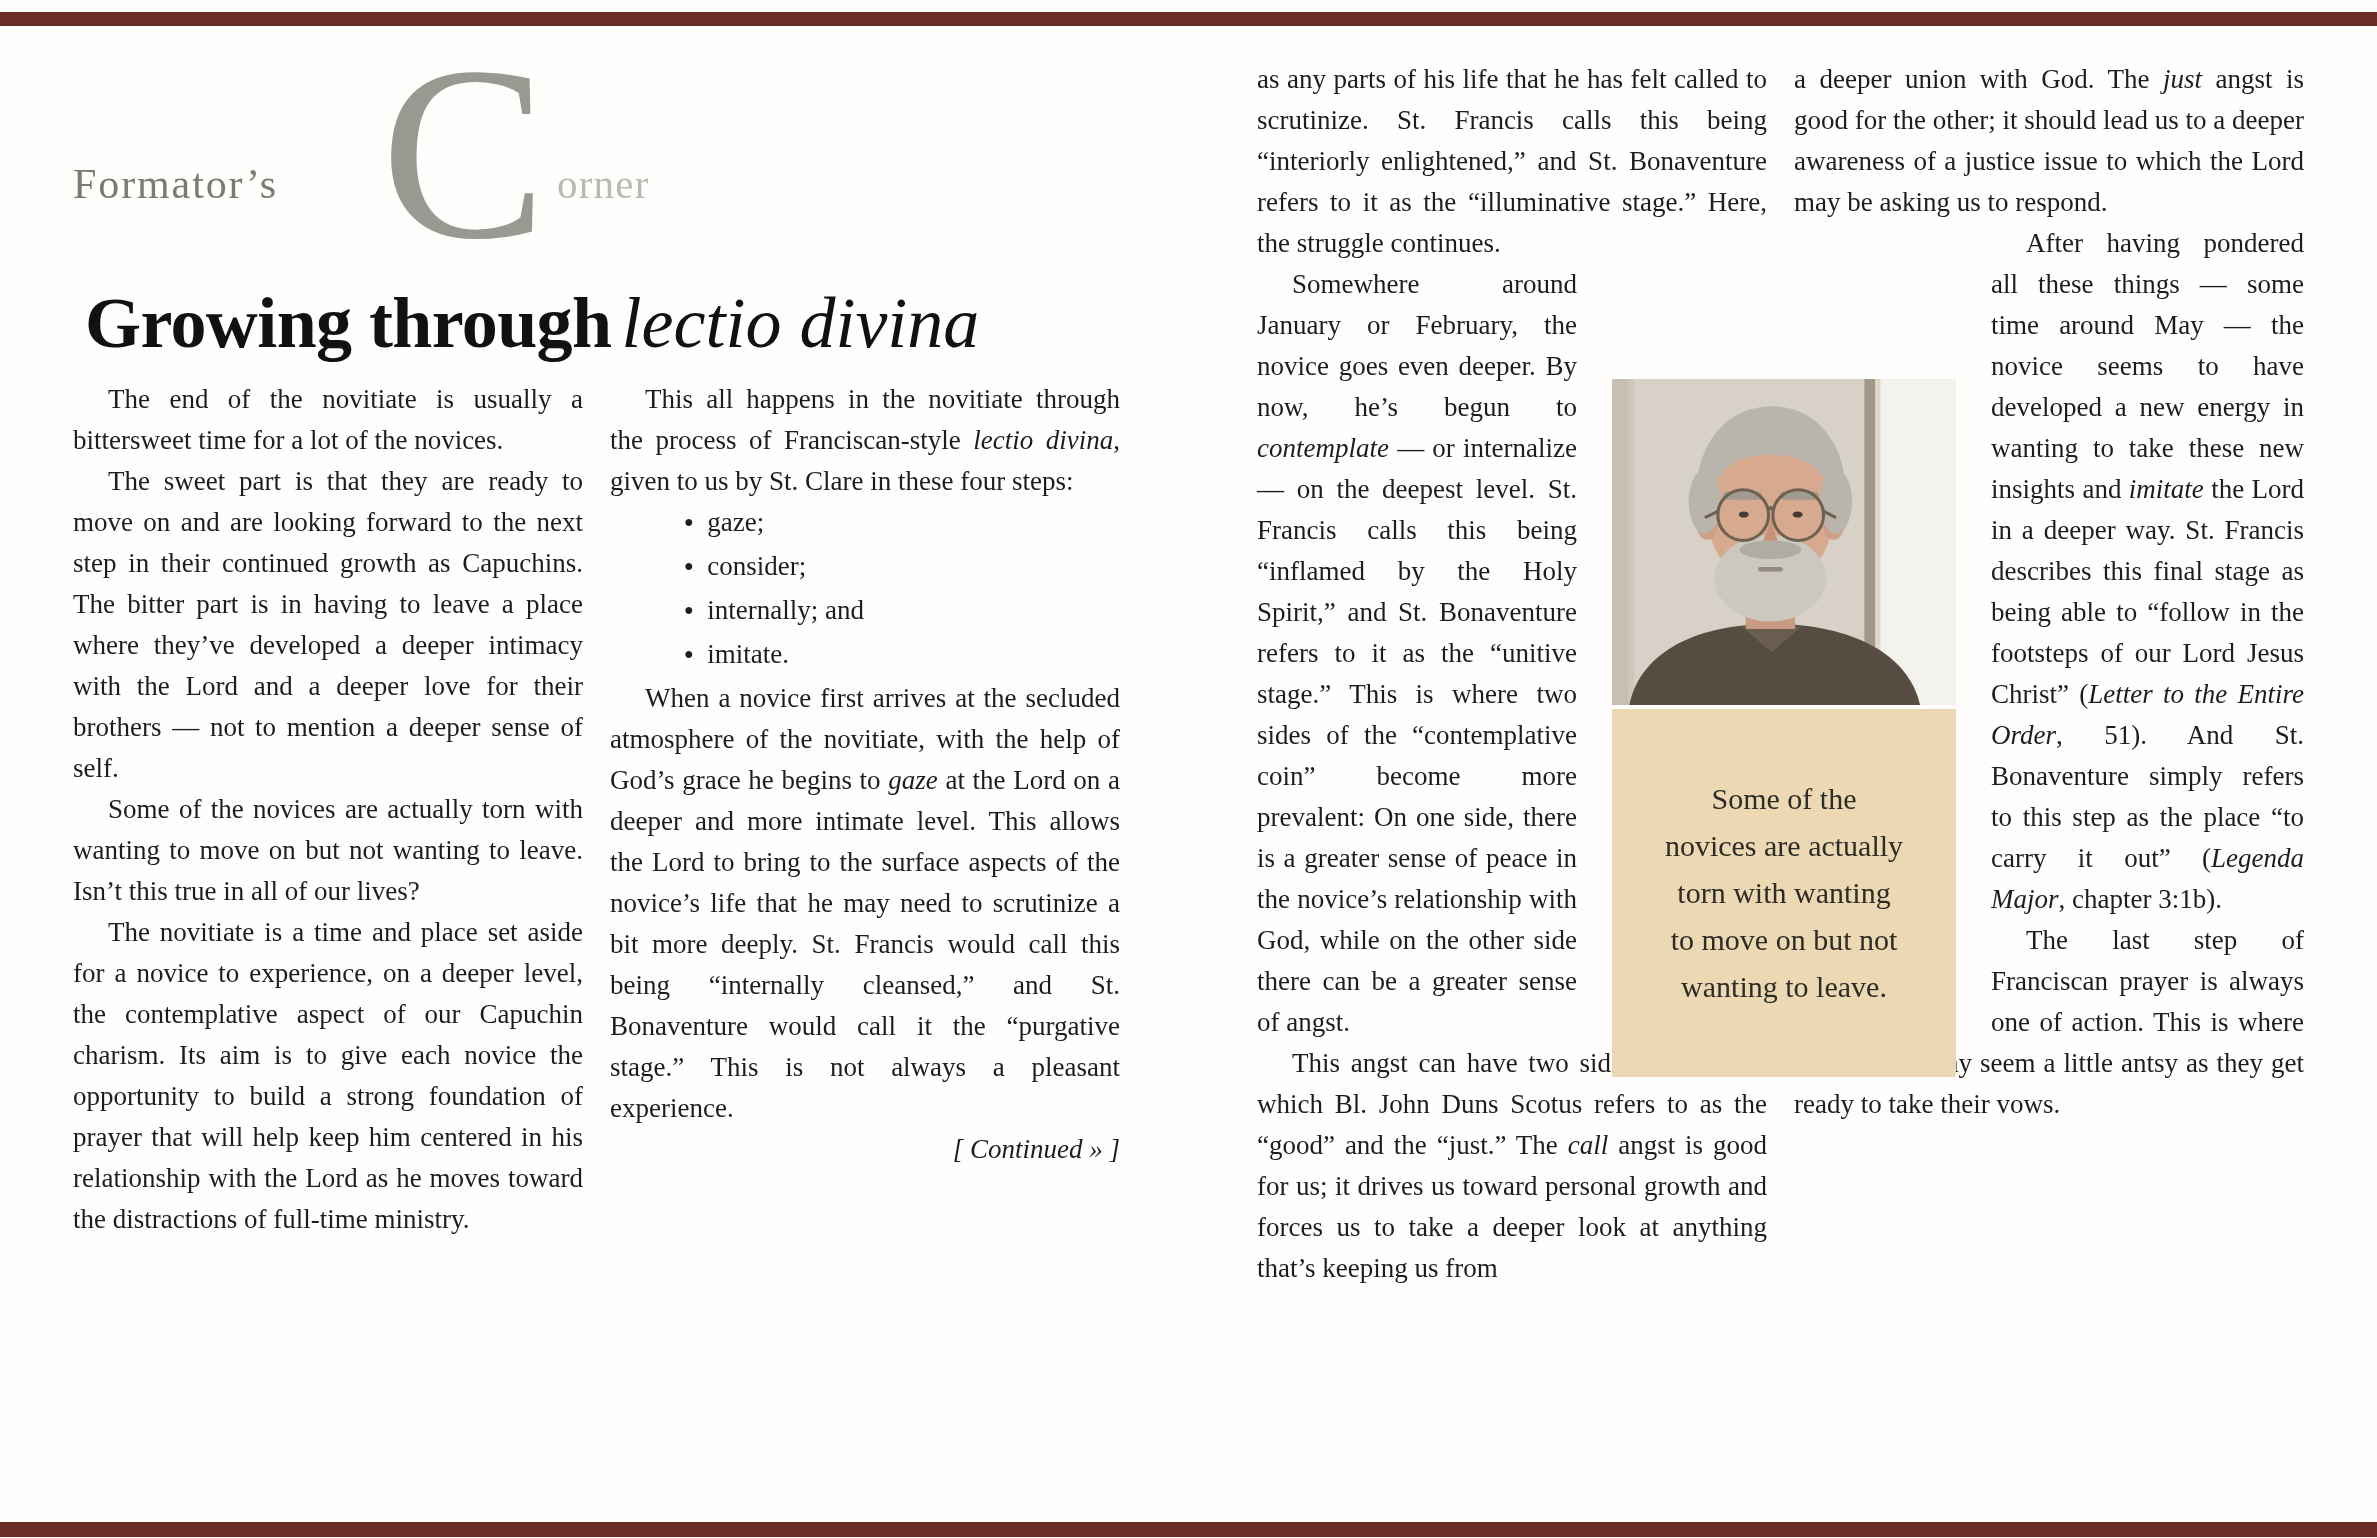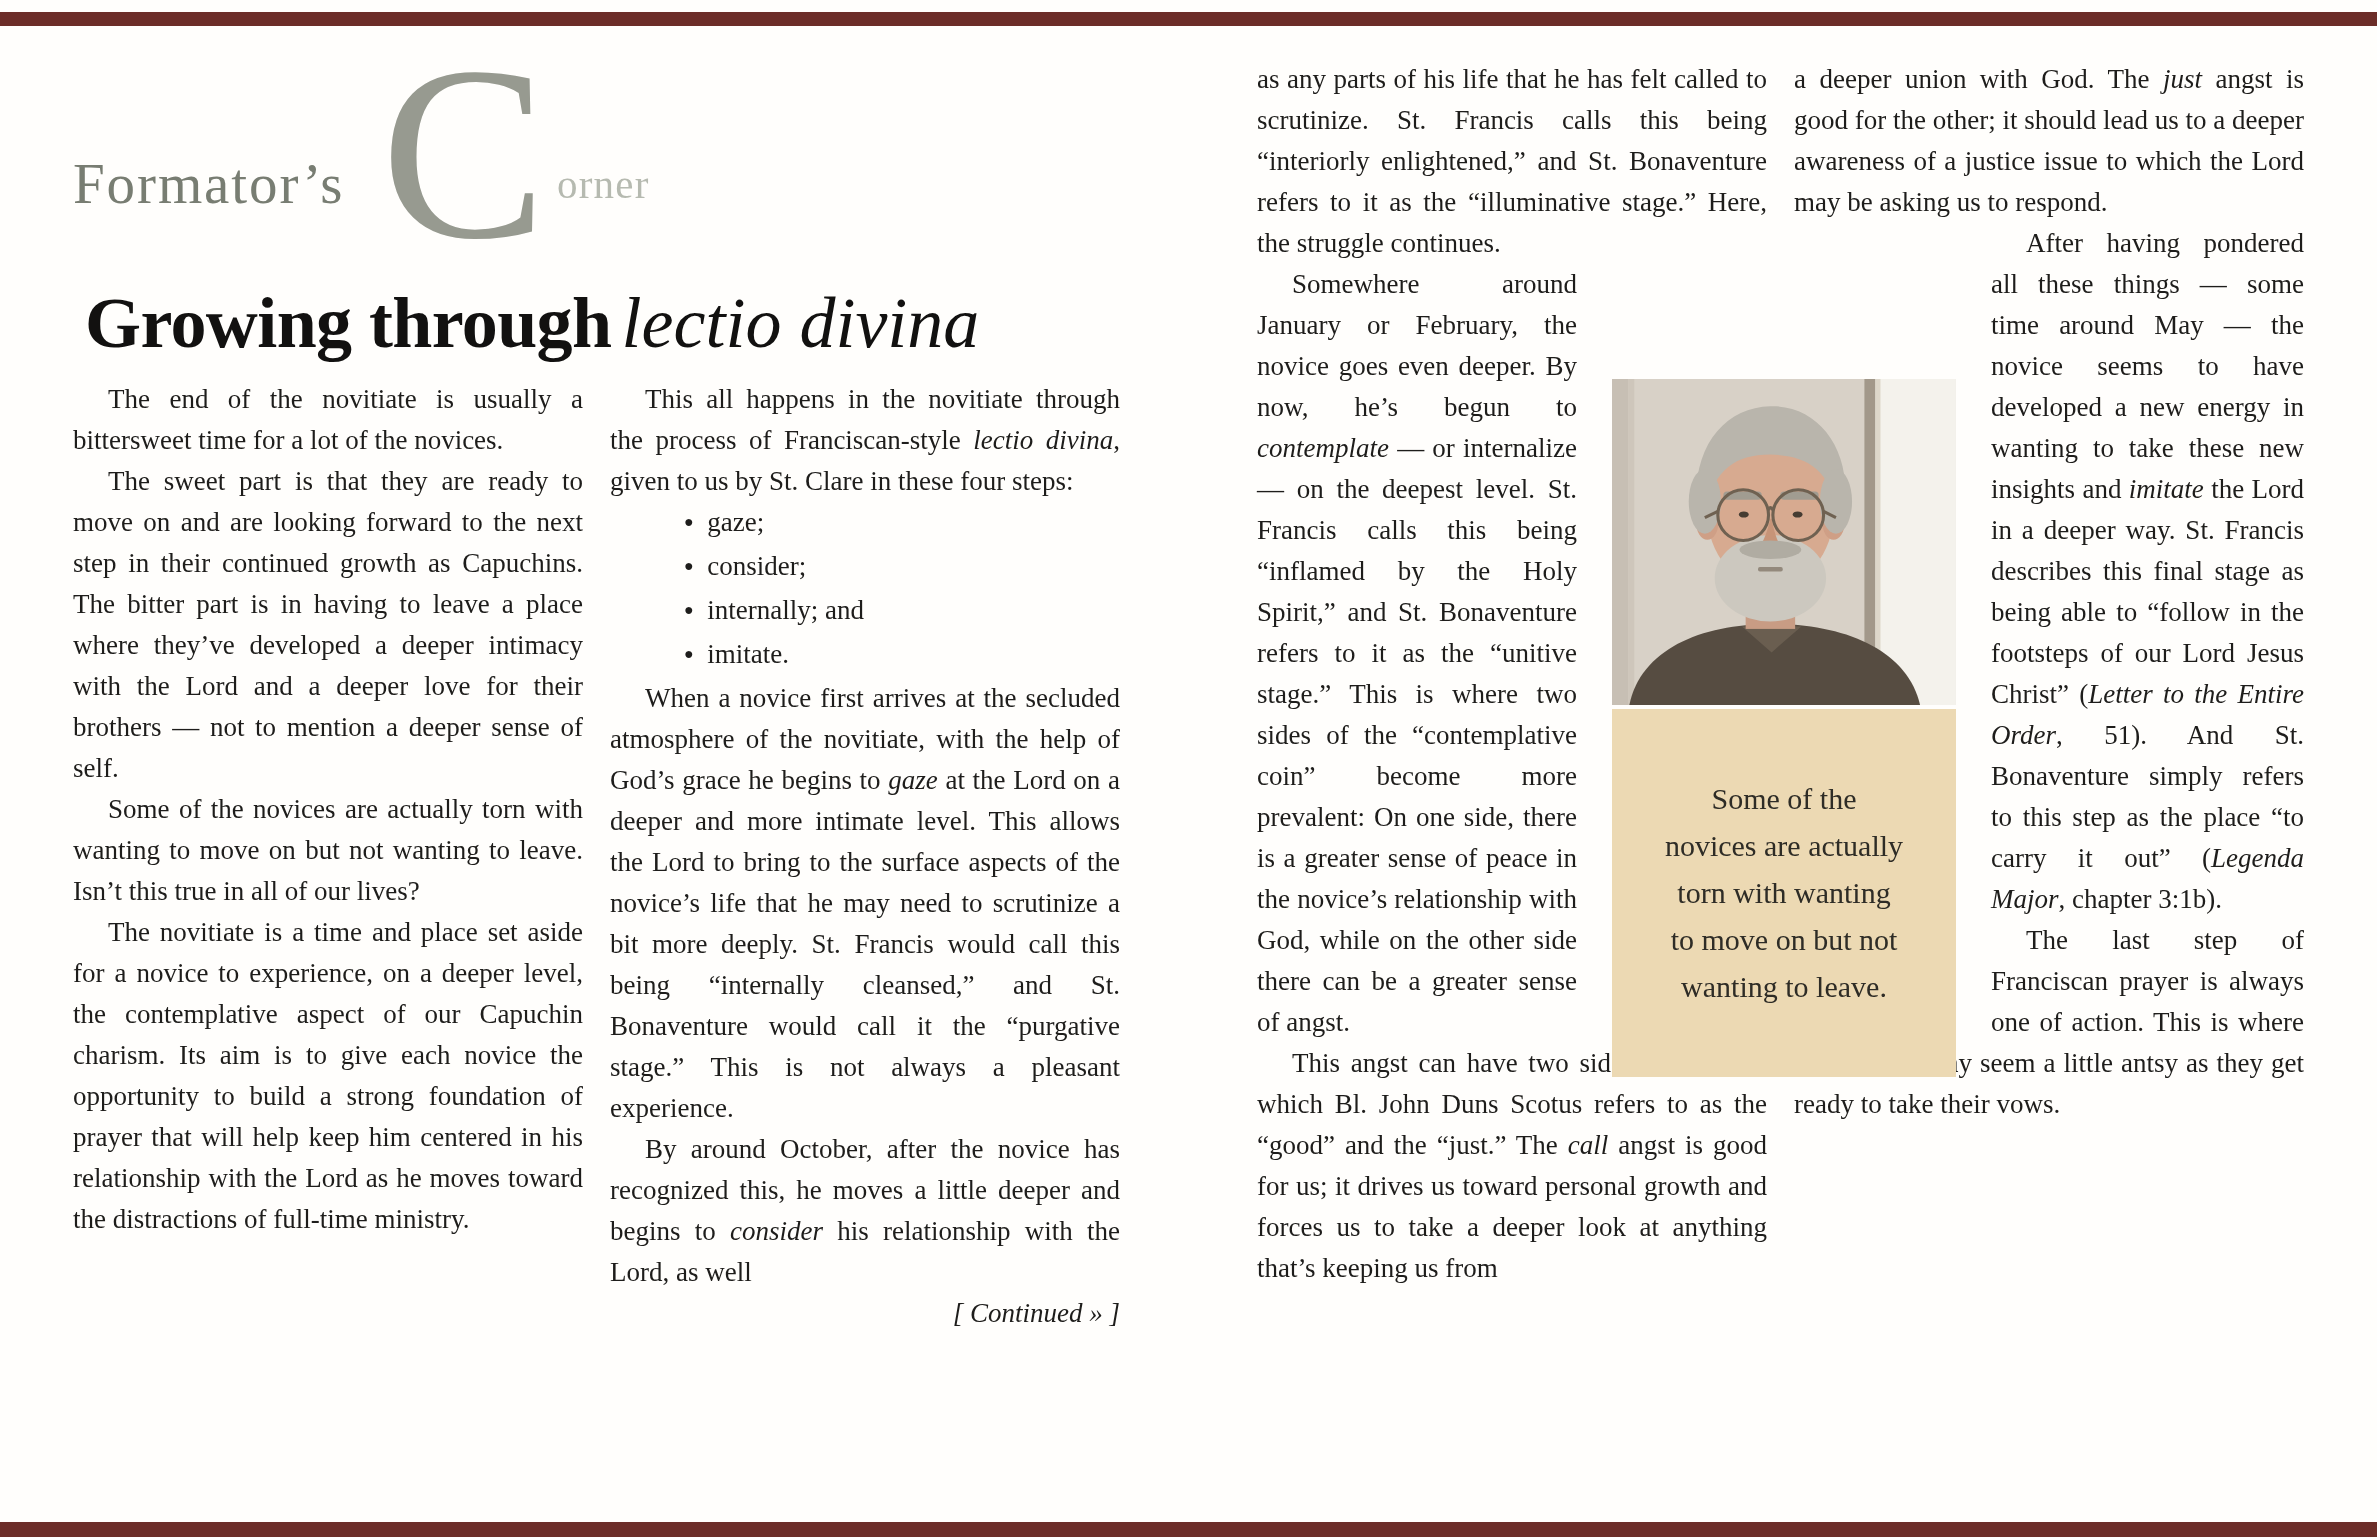--- a/index.html
+++ b/index.html
@@ -7,21 +7,21 @@
     position:relative; width:2377px; height:1539px; overflow:hidden;
     background:#fffefc; color:#1e1d1b;
     font-family:"Liberation Serif","DejaVu Serif",serif;
   }
   .rule { position:absolute; left:0; width:2377px; background:#6c2d28; }
   .rule.top { top:12.4px; height:13.6px; }
   .rule.bottom { top:1522px; height:15px; }
 
   
   .masthead { position:absolute; left:73px; top:62px; width:867px; height:204px; }
-  .m1 { position:absolute; left:0; top:91px; font-size:57px; line-height:62px;
+  .m1 { position:absolute; left:0; top:91px; font-size:42px; line-height:62px;
         color:#787d72; letter-spacing:1.9px; }
   .mC { position:absolute; left:308px; top:-32px; font-size:248px; line-height:248px;
         color:#979a90; }
   .m2 { position:absolute; left:484px; top:91px; font-size:41px; line-height:62px;
         color:#b6bab0; letter-spacing:1.2px; }
 
   
   .headline { position:absolute; left:69px; top:270px; margin:16px; width:1065px;
               font-size:72px; line-height:74px; font-weight:700; color:#121110;
               letter-spacing:-0.6px; white-space:nowrap; }
@@ -78,21 +78,20 @@
     <p class="ind">The novitiate is a time and place set aside for a novice to experience, on a deeper level, the contemplative aspect of our Capuchin charism. Its aim is to give each novice the opportunity to build a strong foundation of prayer that will help keep him centered in his relationship with the Lord as he moves toward the distractions of full-time ministry.</p>
   </div>
 
   <div class="col c2">
     <p class="ind">This all happens in the novitiate through the process of Franciscan-style <i>lectio divina</i>, given to us by St. Clare in these four steps:</p>
     <div class="bullet">gaze;</div>
     <div class="bullet">consider;</div>
     <div class="bullet">internally; and</div>
     <div class="bullet">imitate.</div>
     <p class="ind">When a novice first arrives at the secluded atmosphere of the novitiate, with the help of God’s grace he begins to <i>gaze</i> at the Lord on a deeper and more intimate level. This allows the Lord to bring to the surface aspects of the novice’s life that he may need to scrutinize a bit more deeply. St. Francis would call this being “internally cleansed,” and St. Bonaventure would call it the “purgative stage.” This is not always a pleasant experience.</p>
-    <p class="ind">By around October, after the novice has recognized this, he moves a little deeper and begins to <i>consider</i> his relationship with the Lord, as well</p>
     <p class="continued">[ Continued » ]</p>
   </div>
 
   <div class="col c3">
     <p>as any parts of his life that he has felt called to scrutinize. St. Francis calls this being “interiorly enlightened,” and St. Bonaventure refers to it as the “illuminative stage.” Here, the struggle continues.</p>
     <p class="ind"><span class="sp3"></span><span>Somewhere around January or February, the novice goes even deeper. By now, he’s begun to <i>contemplate</i> — or internalize — on the deepest level. St. Francis calls this being “inflamed by the Holy Spirit,” and St. Bonaventure refers to it as the “unitive stage.” This is where two sides of the “contemplative coin” become more prevalent: On one side, there is a greater sense of peace in the novice’s relationship with God, while on the other side there can be a greater sense of angst.</span></p>
     <p class="ind">This angst can have two sides of its own, which Bl. John Duns Scotus refers to as the “good” and the “just.” The <i>call</i> angst is good for us; it drives us toward personal growth and forces us to take a deeper look at anything that’s keeping us from</p>
   </div>
 
   <div class="col c4">

